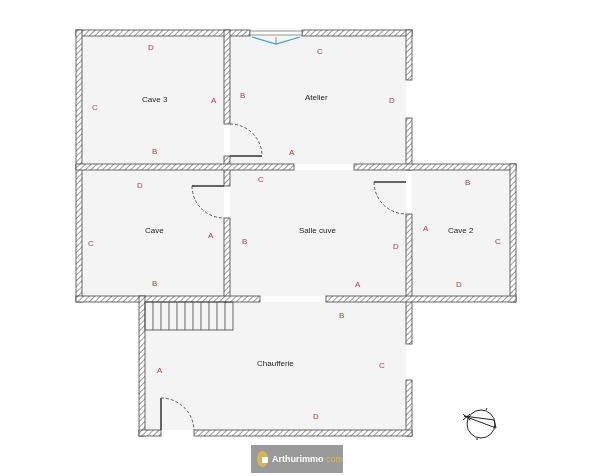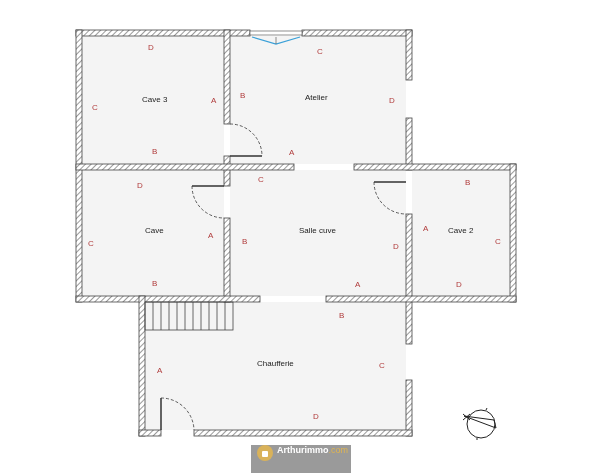--- a/index.html
+++ b/index.html
@@ -1,20 +1,20 @@
 <!DOCTYPE html>
 <html><head>
 <meta charset="utf-8">
 <style>
   html, body { margin:0; padding:0; background:#ffffff; }
   body { width:600px; height:476px; position:relative; overflow:hidden; font-family:"Liberation Sans", sans-serif; }
   #plan { position:absolute; left:0; top:0; width:600px; height:476px; }
   .room-label { font-family:"Liberation Sans", sans-serif; font-size:8px; fill:#222; }
   .wall-label { font-family:"Liberation Sans", sans-serif; font-size:8px; fill:#b03a3a; }
-  .logo { position:absolute; left:251px; top:445px; width:100px; height:28px; background:#9a9a9a; display:flex; align-items:flex-start; }
+  .logo { position:absolute; left:251px; top:445px; width:92px; height:28px; background:#9a9a9a; display:flex; align-items:center; }
   .logo-icon { width:16px; height:16px; border-radius:50%; background:#d9b25a; margin-left:6px; margin-right:4px; position:relative; }
   .logo-icon::after { content:""; position:absolute; left:5px; top:6px; width:6px; height:6px; background:#fff; border-radius:1px; }
   .logo-text { color:#fff; font-size:9px; font-weight:bold; }
   .logo-text .tld { color:#e0b550; font-weight:normal; }
 </style>
 </head>
 <body>
 
 <svg id="plan" viewBox="0 0 600 476" xmlns="http://www.w3.org/2000/svg">
   <defs>

